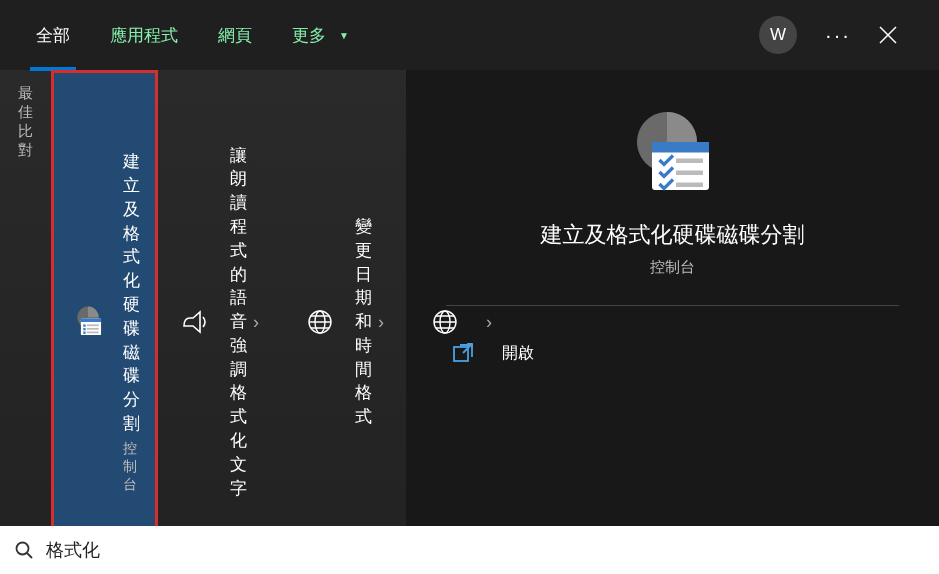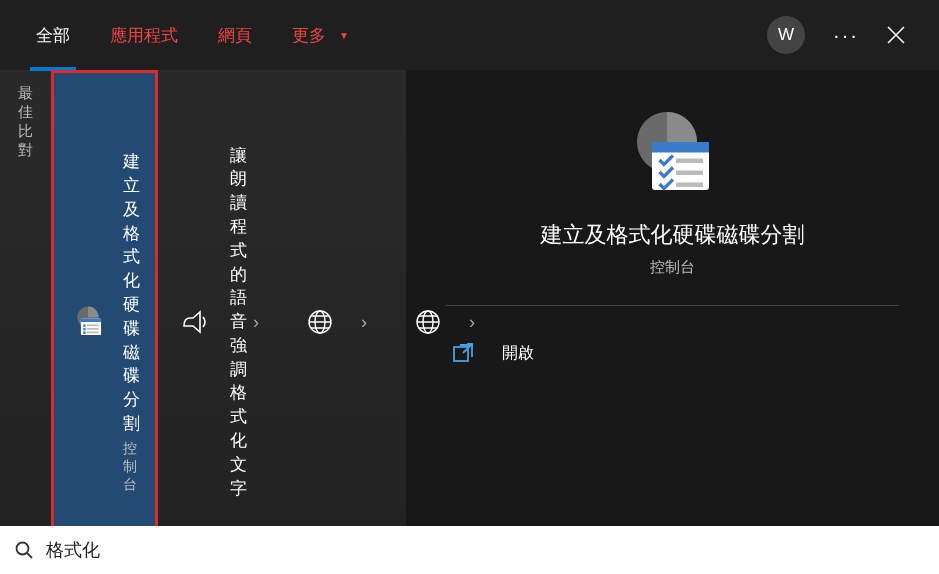--- a/index.html
+++ b/index.html
@@ -1,20 +1,20 @@
 <!DOCTYPE html>
 <html><head>
 <meta charset="utf-8">
 <style>
   * { box-sizing: border-box; margin: 0; padding: 0; }
   html, body { width: 939px; height: 574px; font-family: "Segoe UI", "Microsoft JhengHei", sans-serif; overflow: hidden; background: #1f1f1f; }
   .window { width: 939px; height: 574px; background: #1f1f1f; position: relative; display: flex; flex-direction: column; }
-  .tab-bar { height: 70px; display: flex; align-items: center; padding: 0 2px 0 30px; background: #1f1f1f; position: relative; }
+  .tab-bar { height: 70px; display: flex; align-items: center; padding: 0 10px 0 30px; background: #1f1f1f; position: relative; }
   .tabs { display: flex; gap: 28px; }
-  .tab { color: #ef4444; font-size: 17px; padding: 24px 6px; cursor: pointer; position: relative; }
+  .tab { color: #86efac; font-size: 17px; padding: 24px 6px; cursor: pointer; position: relative; }
   .tab.active { color: #fff; }
   .tab.active::after { content: ""; position: absolute; bottom: 0; left: 0; right: 0; height: 4px; background: #0078d4; }
   .more-tab { display: flex; align-items: center; gap: 13px; }
   .more-caret { font-size: 10px; }
   .header-right { margin-left: auto; display: flex; align-items: center; gap: 28px; padding-right: 20px; }
   .avatar { width: 38px; height: 38px; border-radius: 50%; background: #444; color: #fff; display: flex; align-items: center; justify-content: center; font-size: 17px; cursor: pointer; }
   .more-dots { color: #fff; font-size: 20px; cursor: pointer; letter-spacing: 2px; }
   .close-btn { color: #fff; font-size: 22px; cursor: pointer; width: 30px; text-align: center; }
   .body-area { flex: 1; display: flex; background: #1a1a1a; overflow: hidden; }
   .results-col { width: 406px; background: linear-gradient(#2a2a2a,#222); display: flex; flex-direction: row; }
@@ -107,20 +107,23 @@
       </div>
 
       <div class="result-item">
         <div class="result-icon">
           <svg width="26" height="26" viewBox="0 0 26 26" stroke="#fff" stroke-width="1.4" fill="none">
             <circle cx="13" cy="13" r="11"></circle>
             <ellipse cx="13" cy="13" rx="5" ry="11"></ellipse>
             <path d="M2 13 H24 M4 7 H22 M4 19 H22"></path>
           </svg>
         </div>
+        <div class="result-text">
+          <div class="result-title">變更日期和時間格式</div>
+        </div>
         <div class="result-chevron">›</div>
       </div>
 
       <div class="result-item">
         <div class="result-icon">
           <svg width="26" height="26" viewBox="0 0 26 26" stroke="#fff" stroke-width="1.4" fill="none">
             <circle cx="13" cy="13" r="11"></circle>
             <ellipse cx="13" cy="13" rx="5" ry="11"></ellipse>
             <path d="M2 13 H24 M4 7 H22 M4 19 H22"></path>
           </svg>

